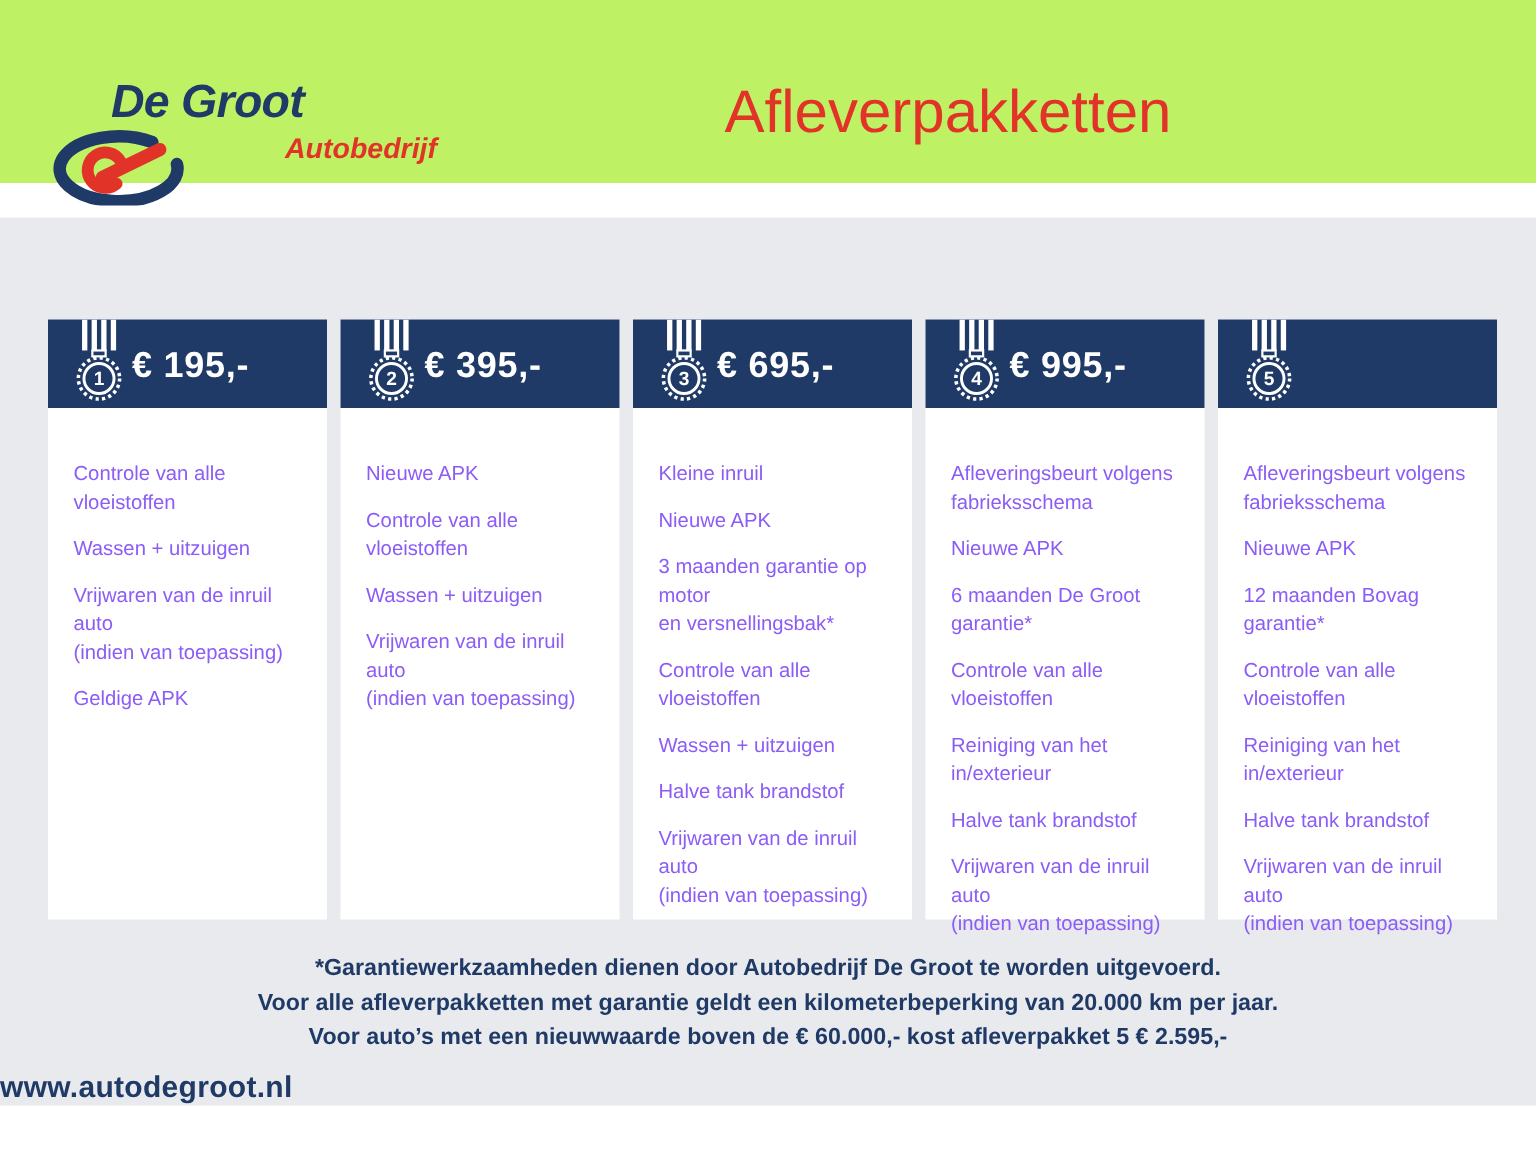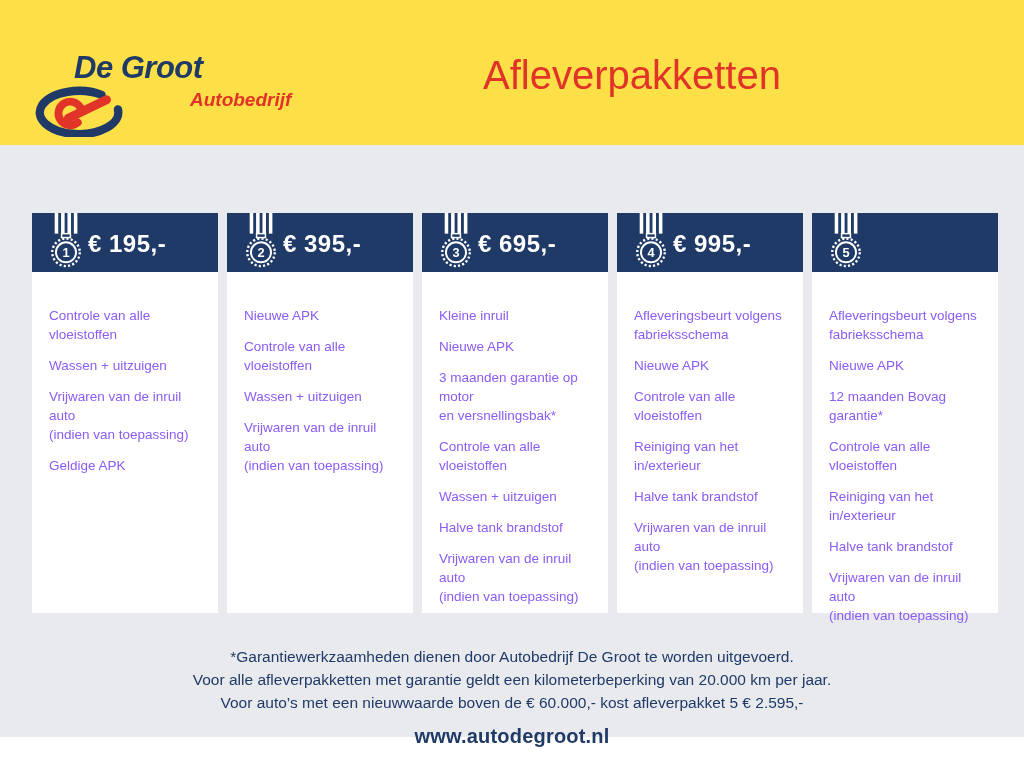--- a/index.html
+++ b/index.html
@@ -5,21 +5,21 @@
   html,body { margin:0; padding:0; }
   body {
     width:1024px; height:768px;
     background:#ffffff;
     font-family:"Liberation Sans", sans-serif;
     position:relative;
     overflow:hidden;
   }
 
   
-  .top-band { position:relative; height:145px; background:#fde047; }
+  .top-band { position:relative; height:122px; background:#bef264; }
 
   .logo { position:absolute; left:32px; top:48px; width:215px; height:95px; }
   .logo-swoosh { position:absolute; left:0; top:35px; width:100px; height:54px; }
   .logo-name {
     position:absolute; left:42px; top:2px;
     font-size:31px; font-weight:700; font-style:italic;
     color:#1f3a66; letter-spacing:-0.5px; white-space:nowrap;
   }
   .logo-sub {
     position:absolute; left:118px; top:41px;
@@ -70,25 +70,25 @@
     white-space:nowrap;
   }
   .card-body {
     flex:1; padding:34px 10px 0 17px;
     color:#8b5cf6; font-size:13.5px; line-height:19px;
   }
   .pkg-item { margin-bottom:12px; white-space:pre-line; }
 
   
   .footnotes {
-    margin-top:32px; text-align:center;
-    color:#1f3a66; font-size:15.5px; line-height:23px;
+    margin-top:21px; text-align:center;
+    color:#1f3a66; font-size:15.5px; line-height:23px;font-weight:bold;
   }
   .website {
-    margin-top:11px; text-align:center;
+    margin-top:11px; text-align:left;
     color:#1f3a66; font-size:20px; font-weight:700;
     letter-spacing:0.2px;
   }
 </style>
 </head>
 <body>
 
 <div class="top-band">
   <div class="logo">
     <svg class="logo-swoosh" viewBox="0 0 100 55" aria-hidden="true">
@@ -199,20 +199,21 @@
           <circle cx="22" cy="40" r="14" fill="none" stroke="#ffffff" stroke-width="2.4" stroke-dasharray="2.2 2.2"></circle>
           <circle cx="22" cy="40" r="10.2" fill="none" stroke="#ffffff" stroke-width="2"></circle>
           <text class="medal-num" x="22" y="44.5" text-anchor="middle">4</text>
         </svg>
         <div class="price">€ 995,-</div>
       </div>
       <div class="card-body">
           <div class="pkg-item">Afleveringsbeurt volgens
 fabrieksschema</div>
           <div class="pkg-item">Nieuwe APK</div>
+          <div class="pkg-item">6 maanden De Groot garantie*</div>
           <div class="pkg-item">Controle van alle vloeistoffen</div>
           <div class="pkg-item">Reiniging van het in/exterieur</div>
           <div class="pkg-item">Halve tank brandstof</div>
           <div class="pkg-item">Vrijwaren van de inruil auto
 (indien van toepassing)</div>
         </div>
     </div>
 
     <div class="card">
       <div class="card-header">

